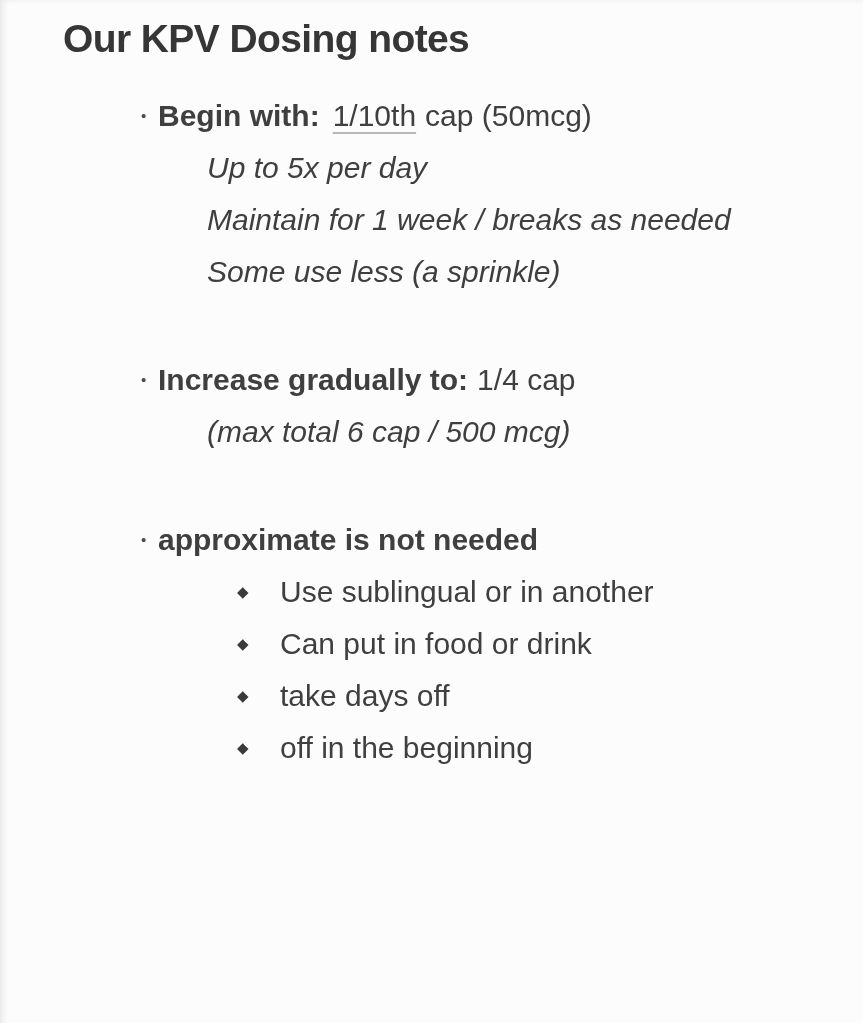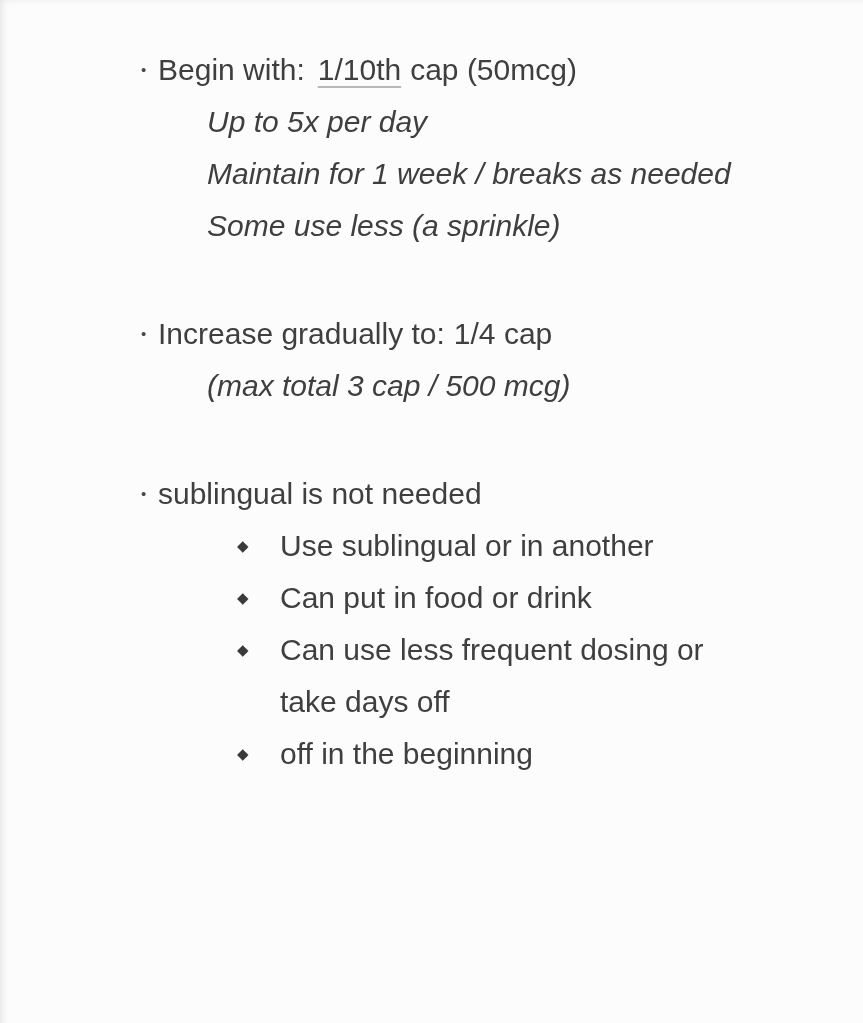--- a/index.html
+++ b/index.html
@@ -37,21 +37,21 @@
   .item:last-child { margin-bottom: 0; }
   .l1 { display: flex; }
   .dot {
     flex: none;
     width: 17px;
     font-size: 15px;
     line-height: 52px;
     color: #4a4a4a;
   }
   .l1text { flex: 1; min-width: 0; }
-  .b { font-weight: 400; }
+  .b { font-weight: 700; }
   .gap { margin-right: 13px; }
   .sp { margin-left: 9px; margin-top: 12px; }
   .u {
     text-decoration: underline;
     text-decoration-color: #b8b8b8;
     text-decoration-thickness: 2px;
     text-underline-offset: 6px;
   }
   .subs { margin-left: 66px; font-style: italic; }
   .dsubs { margin-left: 96px; }
@@ -62,20 +62,21 @@
     font-size: 15px;
     line-height: 52px;
     color: #3a3a3a;
   }
   .dtext { flex: 1; min-width: 0; }
 </style>
 </head>
 <body>
 
 <div class="page">
+  <h1 class="title">Our KPV Dosing notes</h1>
 
   <div class="content">
 
     <div class="item">
       <div class="l1">
           <span class="dot">•</span>
           <div class="l1text"><span class="b gap">Begin with:</span><span class="u">1/10th</span><span class="sp">cap (50mcg)</span></div>
         </div>
       <div class="subs">
         <div class="subline">Up to 5x per day</div>
@@ -83,48 +84,47 @@
         <div class="subline">Some use less (a sprinkle)</div>
       </div>
     </div>
 
     <div class="item">
       <div class="l1">
           <span class="dot">•</span>
           <div class="l1text"><span class="b">Increase gradually to:</span><span class="sp">1/4 cap</span></div>
         </div>
       <div class="subs">
-        <div class="subline">(max total 3 cap / 500 mcg)</div>
+        <div class="subline">(max total 6 cap / 500 mcg)</div>
       </div>
     </div>
 
     <div class="item">
       <div class="l1">
           <span class="dot">•</span>
           <div class="l1text b">
-        <div>sublingual is not needed</div>
+        <div>approximate is not needed</div>
       </div>
         </div>
       <div class="dsubs">
         <div class="ditem">
             <span class="diamond">◆</span>
             <div class="dtext">
           <div>Use sublingual or in another</div>
         </div>
           </div>
         <div class="ditem">
             <span class="diamond">◆</span>
             <div class="dtext">
           <div>Can put in food or drink</div>
         </div>
           </div>
         <div class="ditem">
             <span class="diamond">◆</span>
             <div class="dtext">
-          <div>Can use less frequent dosing or</div>
           <div>take days off</div>
         </div>
           </div>
         <div class="ditem">
             <span class="diamond">◆</span>
             <div class="dtext">
           <div>off in the beginning</div>
         </div>
           </div>
       </div>

